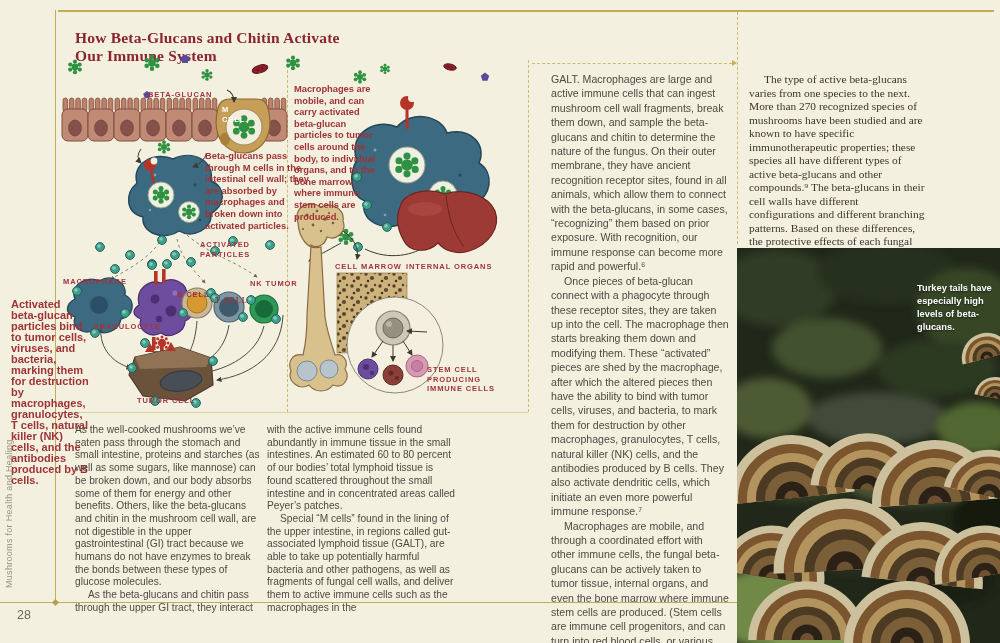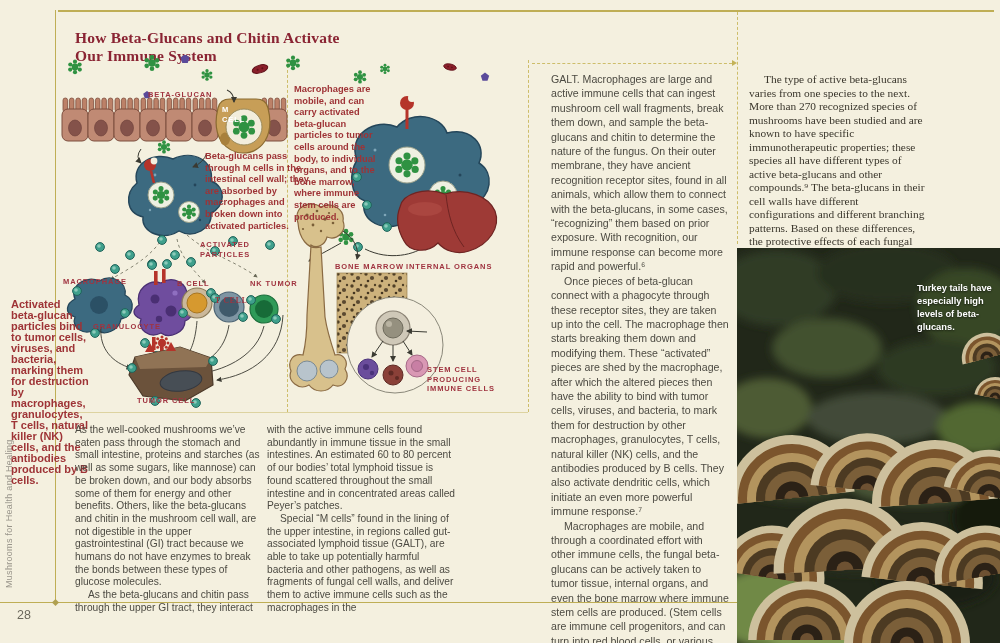--- a/index.html
+++ b/index.html
@@ -317,25 +317,25 @@
       <circle cx="362" cy="311" r="5.5" fill="#c87fa4" stroke="#a66a88"></circle>
       <path d="M372,277 L352,276" stroke="#3a3a32" stroke-width="1" fill="none" marker-end="url(#ah)"></path>
     </g>
   </svg>
 
   <div class="dlab" style="left:148px;top:90px;">BETA-GLUCAN</div>
   <div class="dlab" style="left:222px;top:105px;width:26px;color:#fff;">M CELL</div>
   <div class="dlab" style="left:200px;top:240px;width:70px;">ACTIVATED PARTICLES</div>
   <div class="dlab" style="left:63px;top:277px;">MACROPHAGE</div>
   <div class="dlab" style="left:93px;top:322px;text-align:center;">GRANULOCYTE</div>
-  <div class="dlab" style="left:177px;top:279px;">B CELL</div>
+  <div class="dlab" style="left:177px;top:290px;">B CELL</div>
   <div class="dlab" style="left:215px;top:296px;font-family:Liberation Serif, serif;">T CELL</div>
   <div class="dlab" style="left:250px;top:279px;">NK TUMOR</div>
   <div class="dlab" style="left:137px;top:396px;">TUMOR CELL</div>
-  <div class="dlab" style="left:335px;top:262px;">BONE MARROW</div>
+  <div class="dlab" style="left:335px;top:262px;">CELL MARROW</div>
   <div class="dlab" style="left:406px;top:262px;">INTERNAL ORGANS</div>
   <div class="dlab" style="left:427px;top:321px;width:68px;margin-top:44px;">STEM CELL PRODUCING IMMUNE CELLS</div>
 
   <div class="dcap" style="left:205px;top:151px;width:112px;">Beta-glucans pass through M cells in the intestinal cell wall; they are absorbed by macrophages and broken down into activated particles.</div>
   <div class="dcap" style="left:294px;top:84px;width:82px;">Macrophages are mobile, and can carry activated beta-glucan particles to tumor cells around the body, to individual organs, and to the bone marrow, where immune stem cells are produced.</div>
   <div class="dnote" style="left:11px;top:299px;width:78px;">Activated beta-glucan particles bind to tumor cells, viruses, and bacteria, marking them for destruction by macrophages, granulocytes, T cells, natural killer (NK) cells, and the antibodies produced by B cells.</div>
 
   <div class="bcol" style="left:75px;top:424px;width:187px;">
     <p>As the well-cooked mushrooms we’ve eaten pass through the stomach and small intestine, proteins and starches (as well as some sugars, like mannose) can be broken down, and our body absorbs some of them for energy and other benefits. Others, like the beta-glucans and chitin in the mushroom cell wall, are not digestible in the upper gastrointestinal (GI) tract because we humans do not have enzymes to break the bonds between these types of glucose molecules.</p>
     <p>As the beta-glucans and chitin pass through the upper GI tract, they interact</p>

